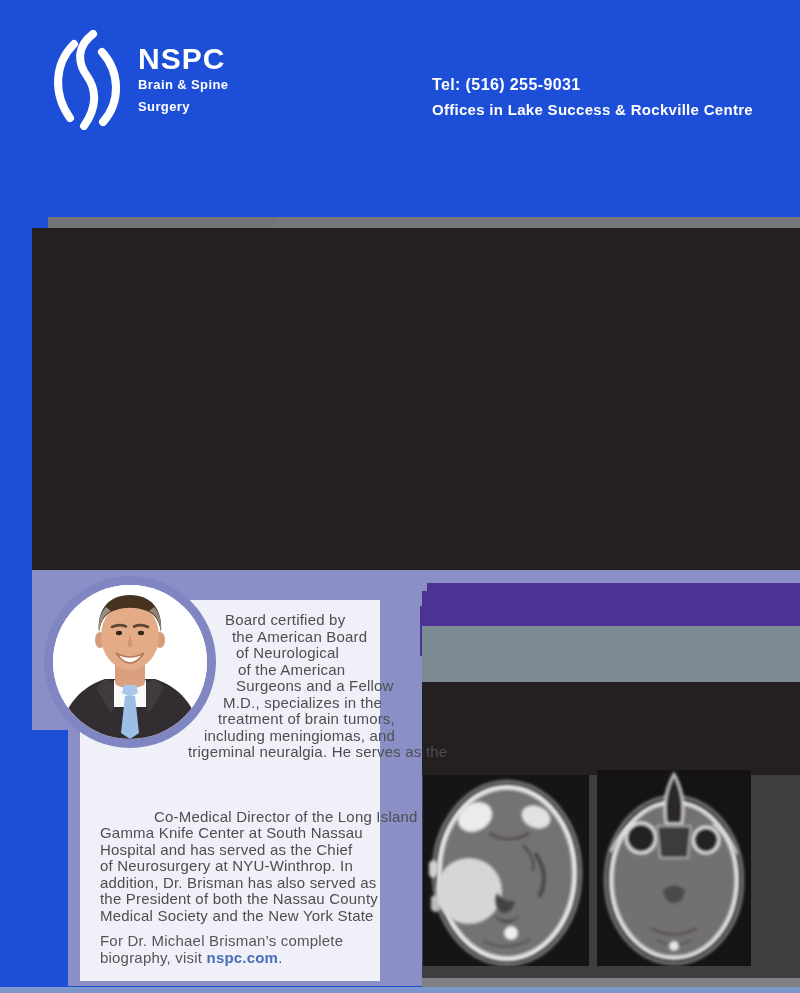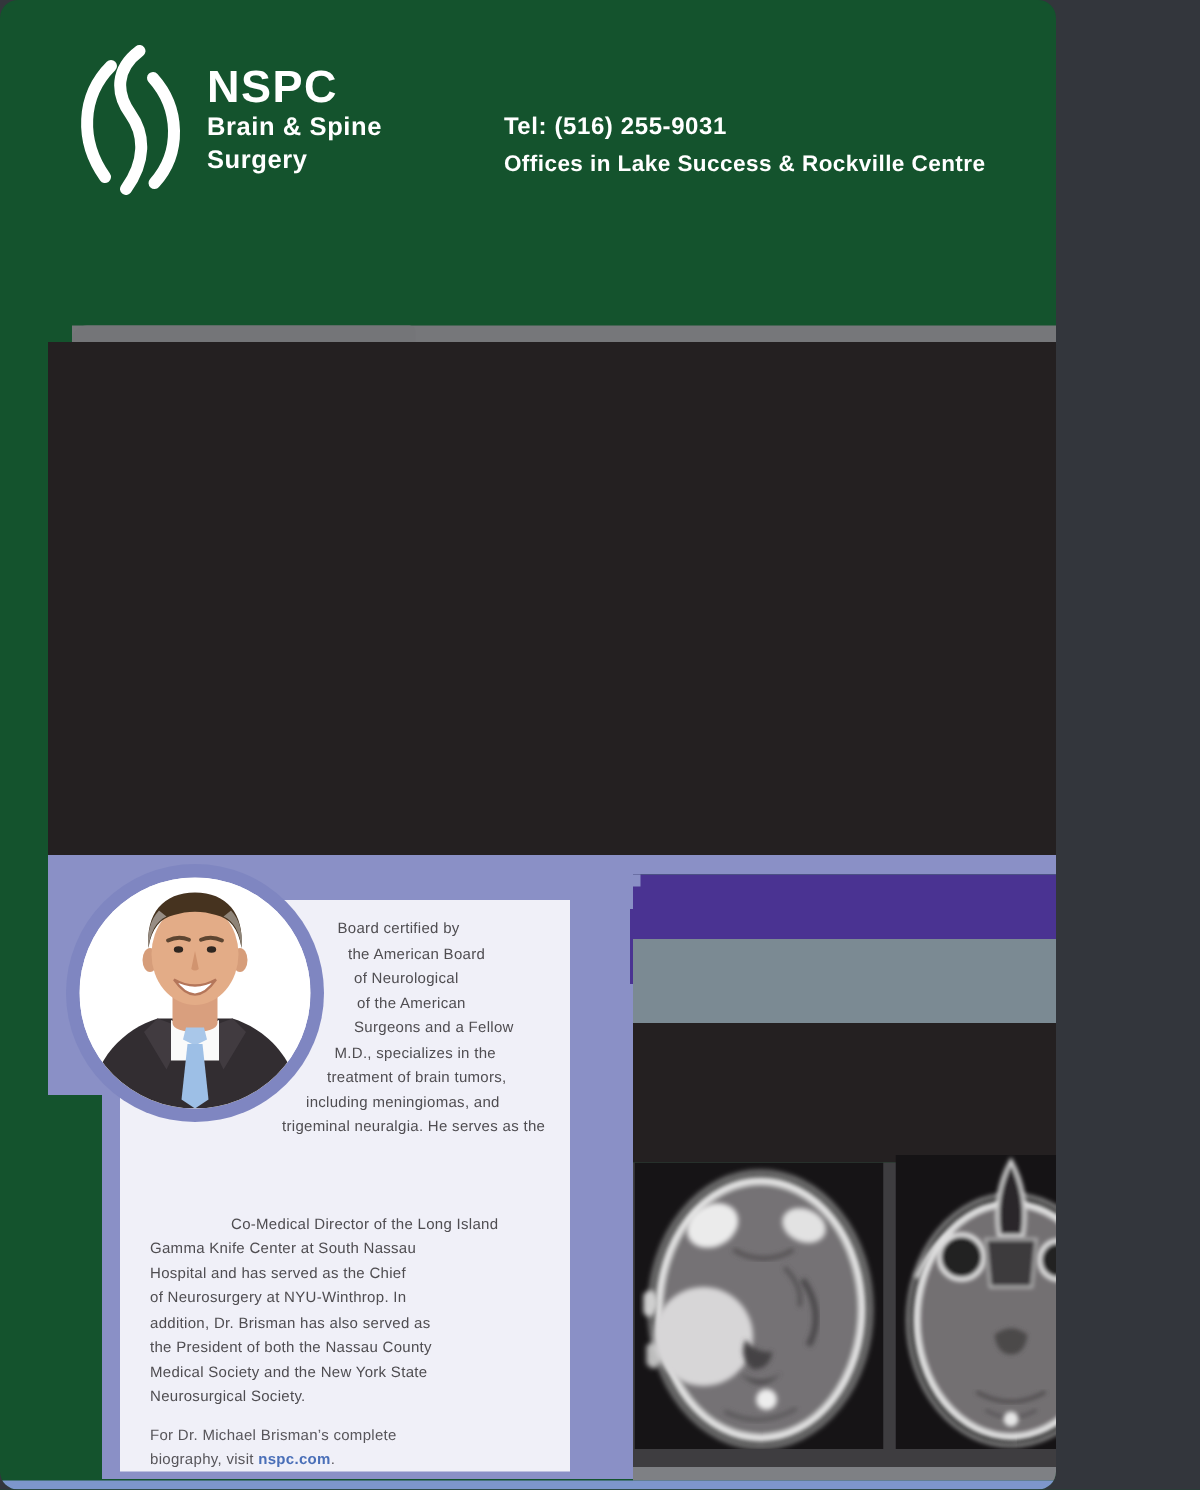--- a/index.html
+++ b/index.html
@@ -1,29 +1,28 @@
 <!DOCTYPE html>
 <html><head>
 <meta charset="utf-8">
 <style>
   html,body{margin:0;padding:0;background:#33363c;}
   #page{
-    position:relative;width:704px;height:993px;overflow:hidden;
-    background:#14532d;
+    position:relative;width:800px;height:993px;overflow:hidden;
+    background:#1d4ed8;
     font-family:"Liberation Sans", sans-serif;
-    border-radius:12px;
     -webkit-font-smoothing:antialiased;
   }
   .abs{position:absolute;}
 
   
   #logo-mark{left:46px;top:30px;width:82px;height:100px;}
   #logo-text{left:138px;top:44px;color:#ffffff;}
   #logo-acronym{font-size:30px;font-weight:bold;letter-spacing:1px;line-height:30px;}
-  #logo-sub1,#logo-sub2{font-size:17px;font-weight:bold;letter-spacing:.4px;line-height:22px;}
+  #logo-sub1,#logo-sub2{font-size:13px;font-weight:bold;letter-spacing:.4px;line-height:22px;}
   #header-contact{right:47px;top:76px;text-align:left;color:#ffffff;}
   #tel-line{font-size:16px;font-weight:bold;letter-spacing:.4px;white-space:nowrap;}
   #offices-line{font-size:15px;font-weight:bold;letter-spacing:.3px;margin-top:7px;white-space:nowrap;}
 
   
   #gray-sliver{left:48px;top:217px;width:752px;height:11px;background:#76777a;}
   #gray-tab{left:48px;top:217px;width:229px;height:38px;background:#747578;border-radius:10px 4px 0 0;}
   #black-hero{left:32px;top:228px;width:768px;height:342px;background:#242021;}
   #black-wedge{left:43px;top:568px;width:174px;height:72px;background:#242021;}
 
@@ -48,21 +47,21 @@
 
   
   #portrait-ring{left:44px;top:576px;width:172px;height:172px;border-radius:50%;background:#7f86c1;}
   #portrait{left:53px;top:585px;width:154px;height:154px;border-radius:50%;overflow:hidden;background:#ffffff;}
   #portrait svg{display:block;}
 
   
   #bio-card{
     left:80px;top:600px;width:300px;height:381px;background:#f0f0f8;
     box-sizing:border-box;padding:12px 12px 0 20px;
-    color:#4f4d51;font-size:10px;line-height:16.5px;letter-spacing:.2px;
+    color:#4f4d51;font-size:15px;line-height:16.5px;letter-spacing:.2px;
   }
   .bio-line{white-space:nowrap;}
   .bio-line:nth-child(1){padding-left:125px;}
   .bio-line:nth-child(2){padding-left:132px;}
   .bio-line:nth-child(3){padding-left:136px;}
   .bio-line:nth-child(4){padding-left:138px;}
   .bio-line:nth-child(5){padding-left:136px;}
   .bio-line:nth-child(6){padding-left:123px;}
   .bio-line:nth-child(7){padding-left:118px;}
   .bio-line:nth-child(8){padding-left:104px;}
@@ -170,21 +169,20 @@
         <div class="bio-line">treatment of brain tumors,</div>
         <div class="bio-line">including meningiomas, and</div>
         <div class="bio-line">trigeminal neuralgia. He serves as the</div>
         <div class="bio-line">Co-Medical Director of the Long Island</div>
         <div class="bio-line">Gamma Knife Center at South Nassau</div>
         <div class="bio-line">Hospital and has served as the Chief</div>
         <div class="bio-line">of Neurosurgery at NYU-Winthrop. In</div>
         <div class="bio-line">addition, Dr. Brisman has also served as</div>
         <div class="bio-line">the President of both the Nassau County</div>
         <div class="bio-line">Medical Society and the New York State</div>
-        <div class="bio-line">Neurosurgical Society.</div>
       </div>
     <div id="bio-footer">
       <div>For Dr. Michael Brisman’s complete</div>
       <div><span>biography, visit </span><a class="link">nspc.com</a><span>.</span></div>
     </div>
   </div>
 
   <div id="portrait-ring" class="abs"></div>
   <div id="portrait" class="abs">
     <svg viewBox="0 0 154 154" width="154" height="154">

